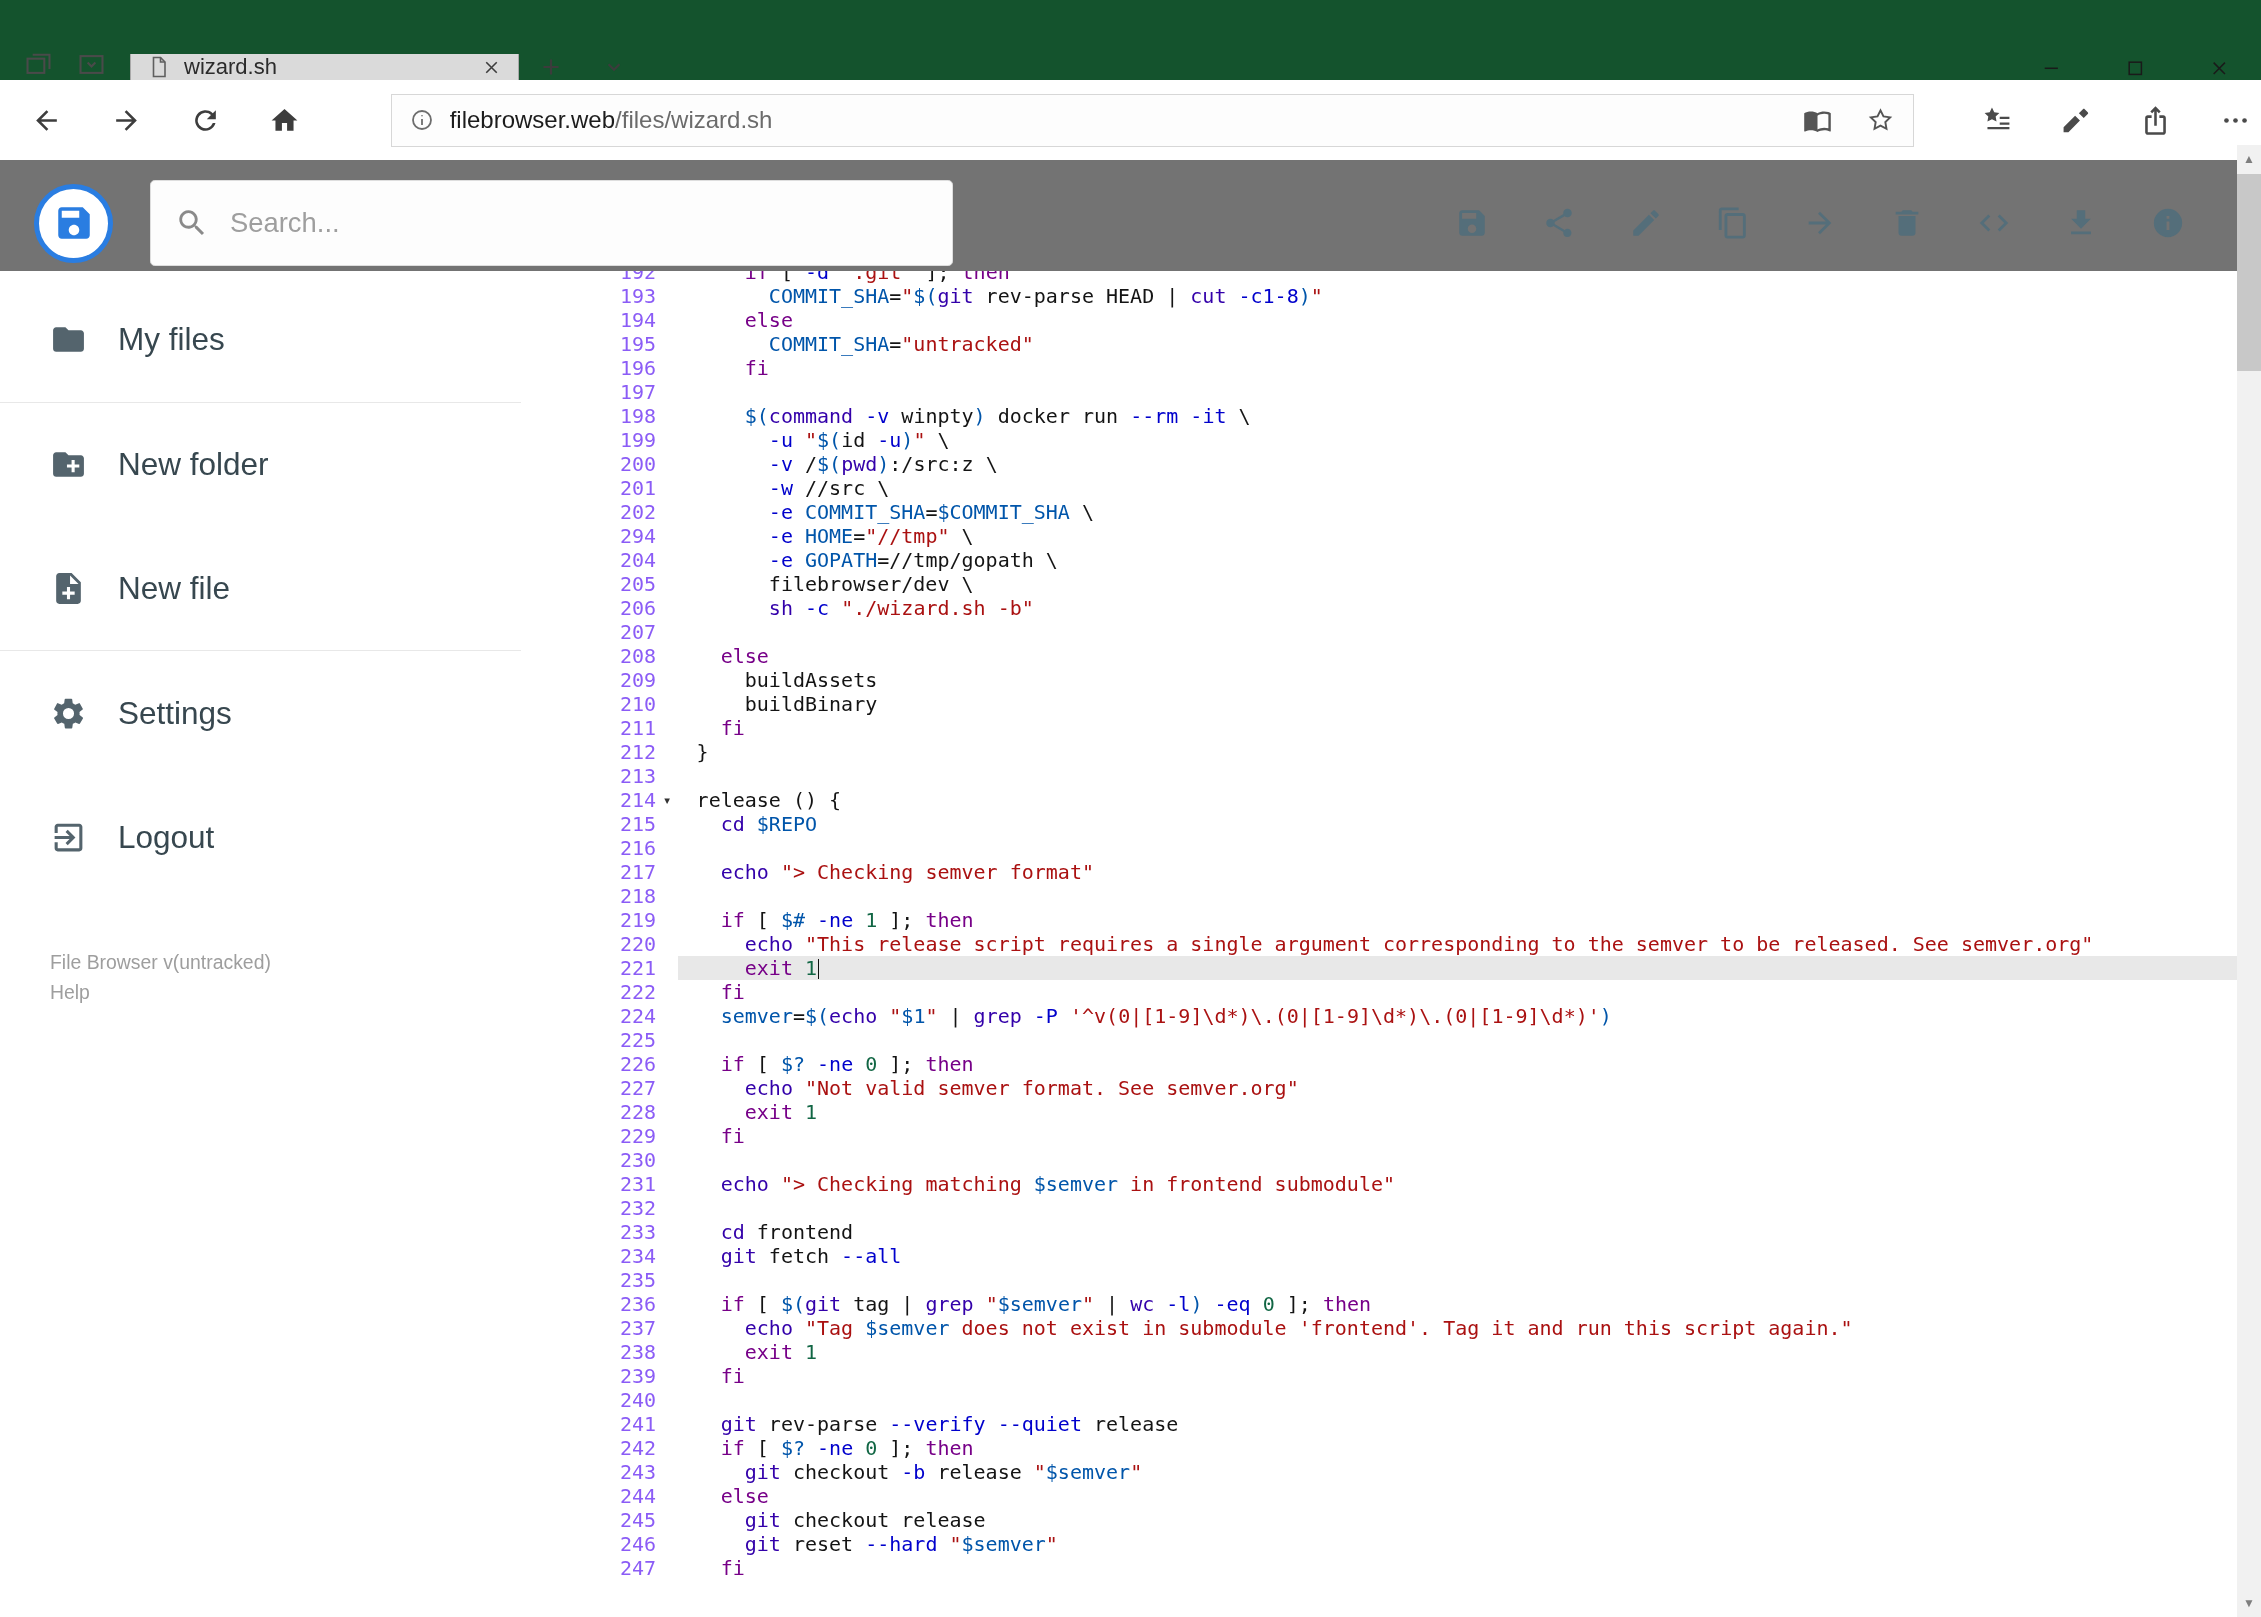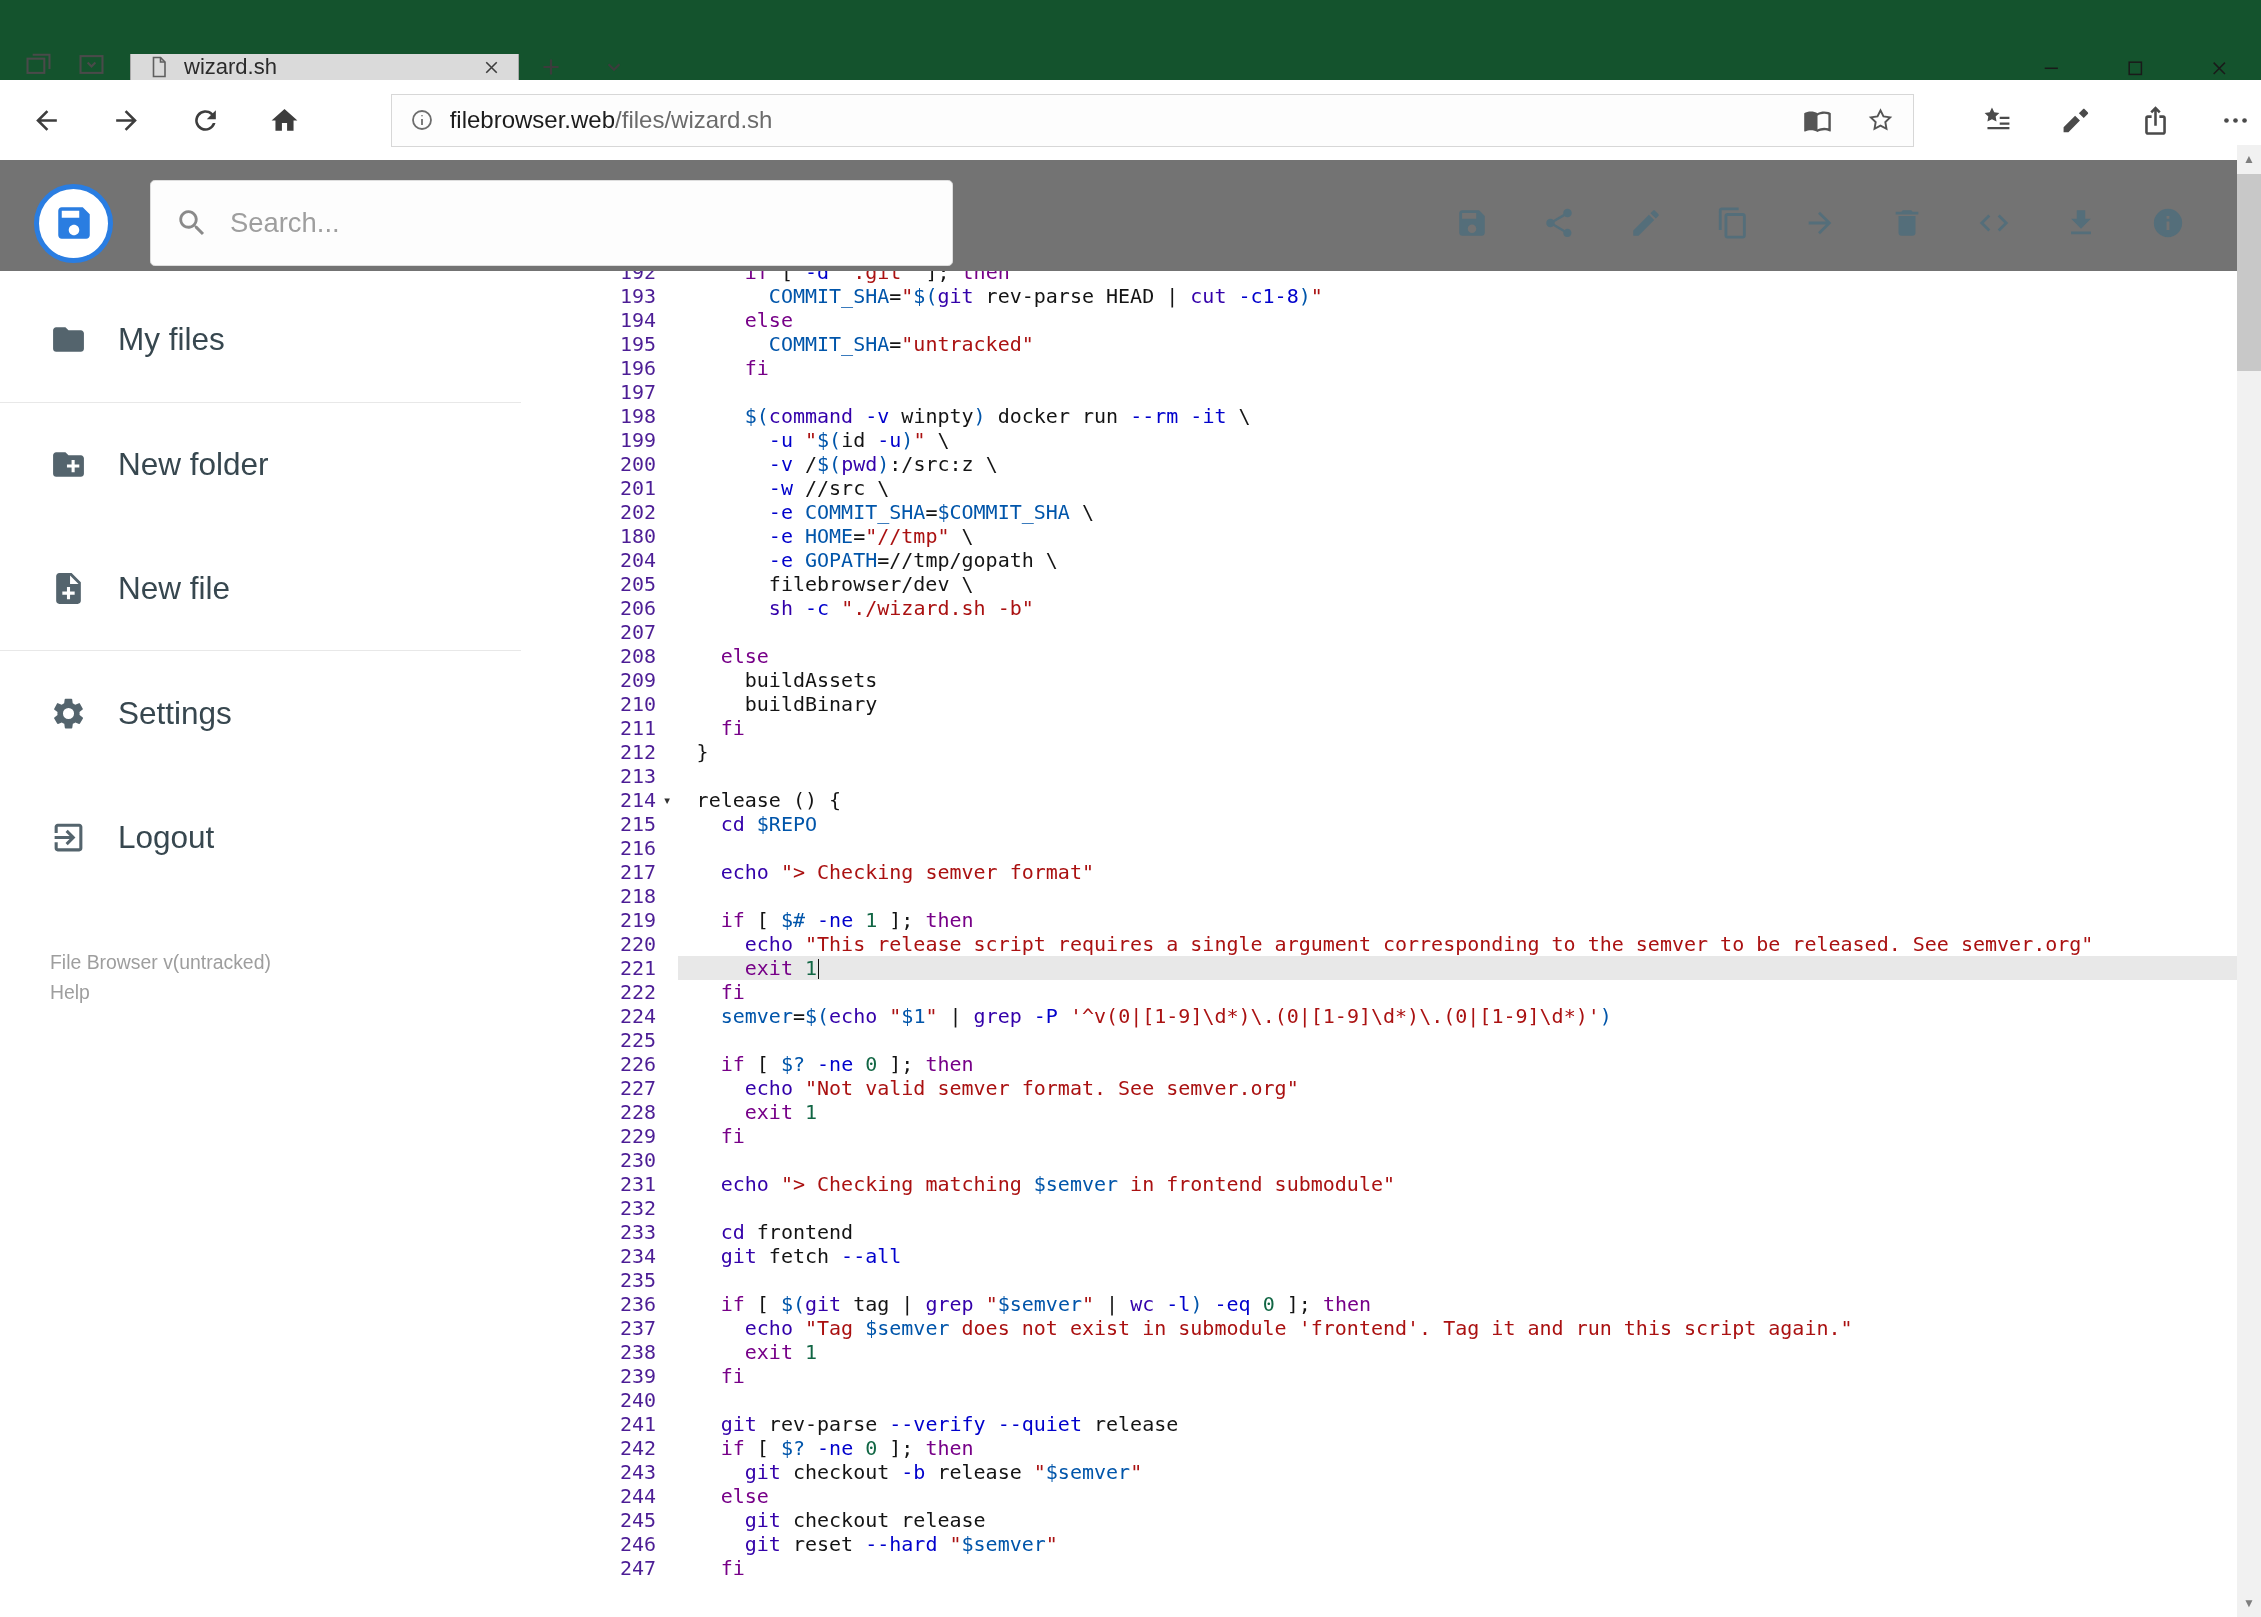--- a/index.html
+++ b/index.html
@@ -67,21 +67,21 @@
   .sb-icon { width:37px; height:37px; color:#54646d; flex:none; }
   .sb-icon svg { width:100%; height:100%; }
   .sb-label { font-size:31.5px; color:#37474f; }
   .sb-divider { height:0.8px; background:#e8e8e8; width:521px; }
   .sb-footer { margin-top:48px; padding-left:50px; font-size:19.4px; color:#9e9e9e; line-height:30px; }
 
   
   .editor { flex:1; overflow:hidden; position:relative; background:#fff; }
   #code-rows { margin-top:-11.3px; }
   .crow { display:flex; height:24px; font-family:"DejaVu Sans Mono", monospace; font-size:20px; line-height:24px; }
-  .gnum { width:67px; flex:none; text-align:right; color:#4c1d95; white-space:pre; }
+  .gnum { width:67px; flex:none; text-align:right; color:#8b5cf6; white-space:pre; }
   .gfold { width:22px; flex:none; text-align:center; font-size:14.5px; color:#333; }
   .cline { flex:1; padding-left:18.6px; white-space:pre; color:#141414; }
   .crow.active .cline { background:#e8e8e8; }
   .caret { display:inline-block; width:1.6px; height:20px; background:#111; vertical-align:middle; margin-left:0.8px; }
   .tk { color:#770088;margin-top:7px; }   
   .tb { color:#3300aa; }   
   .ts { color:#aa1111; }   
   .tv { color:#0055aa; }   
   .td { color:#0055aa; }   
   .ta { color:#0000cc; }   
@@ -358,21 +358,21 @@
           <span class="gnum">201</span>
           <span class="gfold"></span>
           <span class="cline">      <span class="ta">-w</span> //src \</span>
         </div>
         <div class="crow">
           <span class="gnum">202</span>
           <span class="gfold"></span>
           <span class="cline">      <span class="ta">-e</span> <span class="td">COMMIT_SHA</span>=<span class="tv">$COMMIT_SHA</span> \</span>
         </div>
         <div class="crow">
-          <span class="gnum">180</span>
+          <span class="gnum">294</span>
           <span class="gfold"></span>
           <span class="cline">      <span class="ta">-e</span> <span class="td">HOME</span>=<span class="ts">"</span><span class="ts">//tmp"</span> \</span>
         </div>
         <div class="crow">
           <span class="gnum">204</span>
           <span class="gfold"></span>
           <span class="cline">      <span class="ta">-e</span> <span class="td">GOPATH</span>=//tmp/gopath \</span>
         </div>
         <div class="crow">
           <span class="gnum">205</span>

